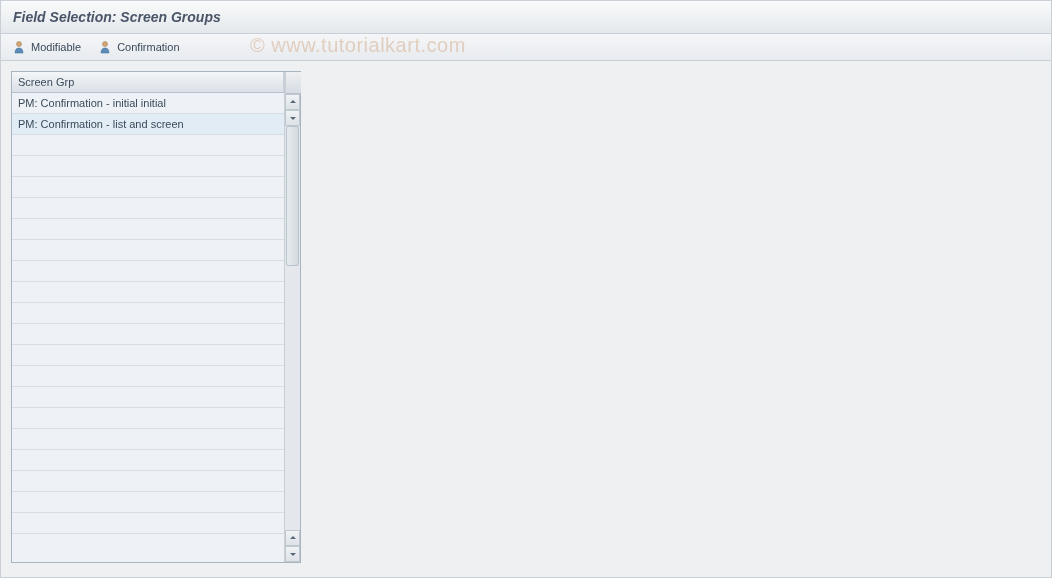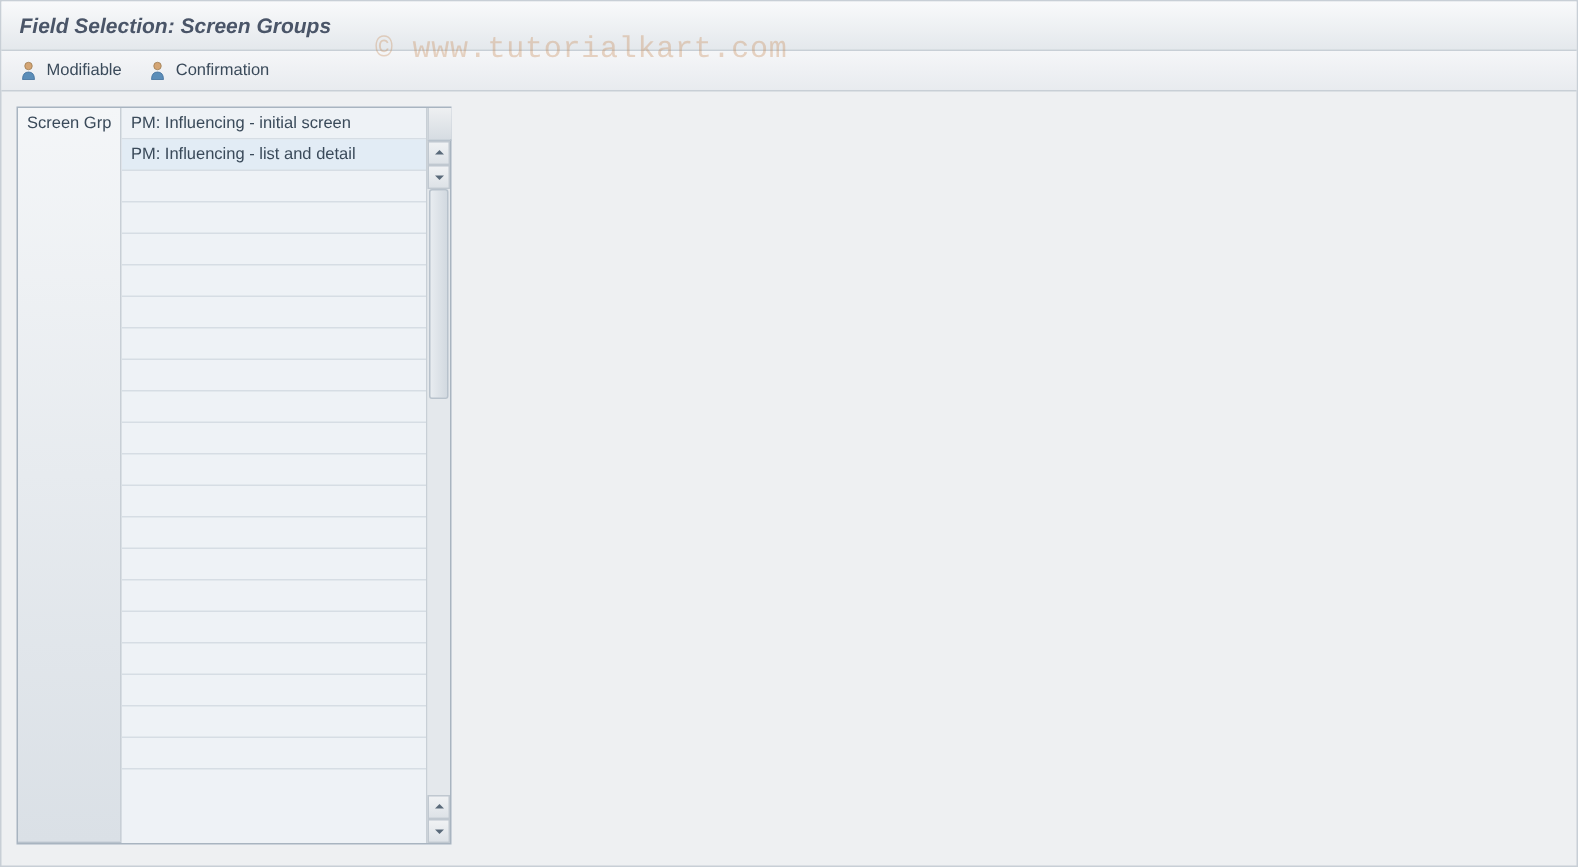--- a/index.html
+++ b/index.html
@@ -64,21 +64,21 @@
     .table-panel {
       border: 1px solid #a8b4c0;
       background: #eef2f6;
       width: 290px;
       height: 492px;
       display: flex;
     }
     .table-main {
       flex: 1;
       display: flex;
-      flex-direction: row;
+      flex-direction: column;
     }
     .table-header {
       display: flex;
       background: linear-gradient(to bottom, #f4f6f8, #dae0e6);
       border-bottom: 1px solid #b8c2cc;
     }
     .table-header-cell {
       flex: 1;
       padding: 4px 6px;
       color: #3a4a5a;
@@ -138,25 +138,25 @@
       top: 0;
       left: 1px;
       right: 1px;
       height: 140px;
       background: linear-gradient(to right, #e8ecf0, #d2d9e0);
       border: 1px solid #b8c2cc;
       border-radius: 2px;
     }
     .watermark {
       position: absolute;
-      top: 22px;
+      top: 34px;
       left: 250px;
       font-size: 20px;
       color: rgba(200, 140, 90, 0.35);
-      font-family: Liberation Mono, monospace;
+      font-family: Liberation Sans, sans-serif;
       letter-spacing: 0.5px;
       pointer-events: none;
     }
   </style>
 </head>
 <body>
 
 <div class="container">
   <div class="title-bar">Field Selection: Screen Groups</div>
 
@@ -181,22 +181,22 @@
     </div>
   </div>
 
   <div class="content-area">
     <div class="table-panel">
       <div class="table-main">
         <div class="table-header">
           <div class="table-header-cell">Screen Grp</div>
         </div>
         <div class="table-body">
-          <div class="table-row">PM: Influencing - initial screen</div>
-          <div class="table-row">PM: Influencing - list and detail</div>
+          <div class="table-row">PM: Confirmation - initial initial</div>
+          <div class="table-row">PM: Confirmation - list and screen</div>
           <div class="table-row empty"></div>
           <div class="table-row empty"></div>
           <div class="table-row empty"></div>
           <div class="table-row empty"></div>
           <div class="table-row empty"></div>
           <div class="table-row empty"></div>
           <div class="table-row empty"></div>
           <div class="table-row empty"></div>
           <div class="table-row empty"></div>
           <div class="table-row empty"></div>

